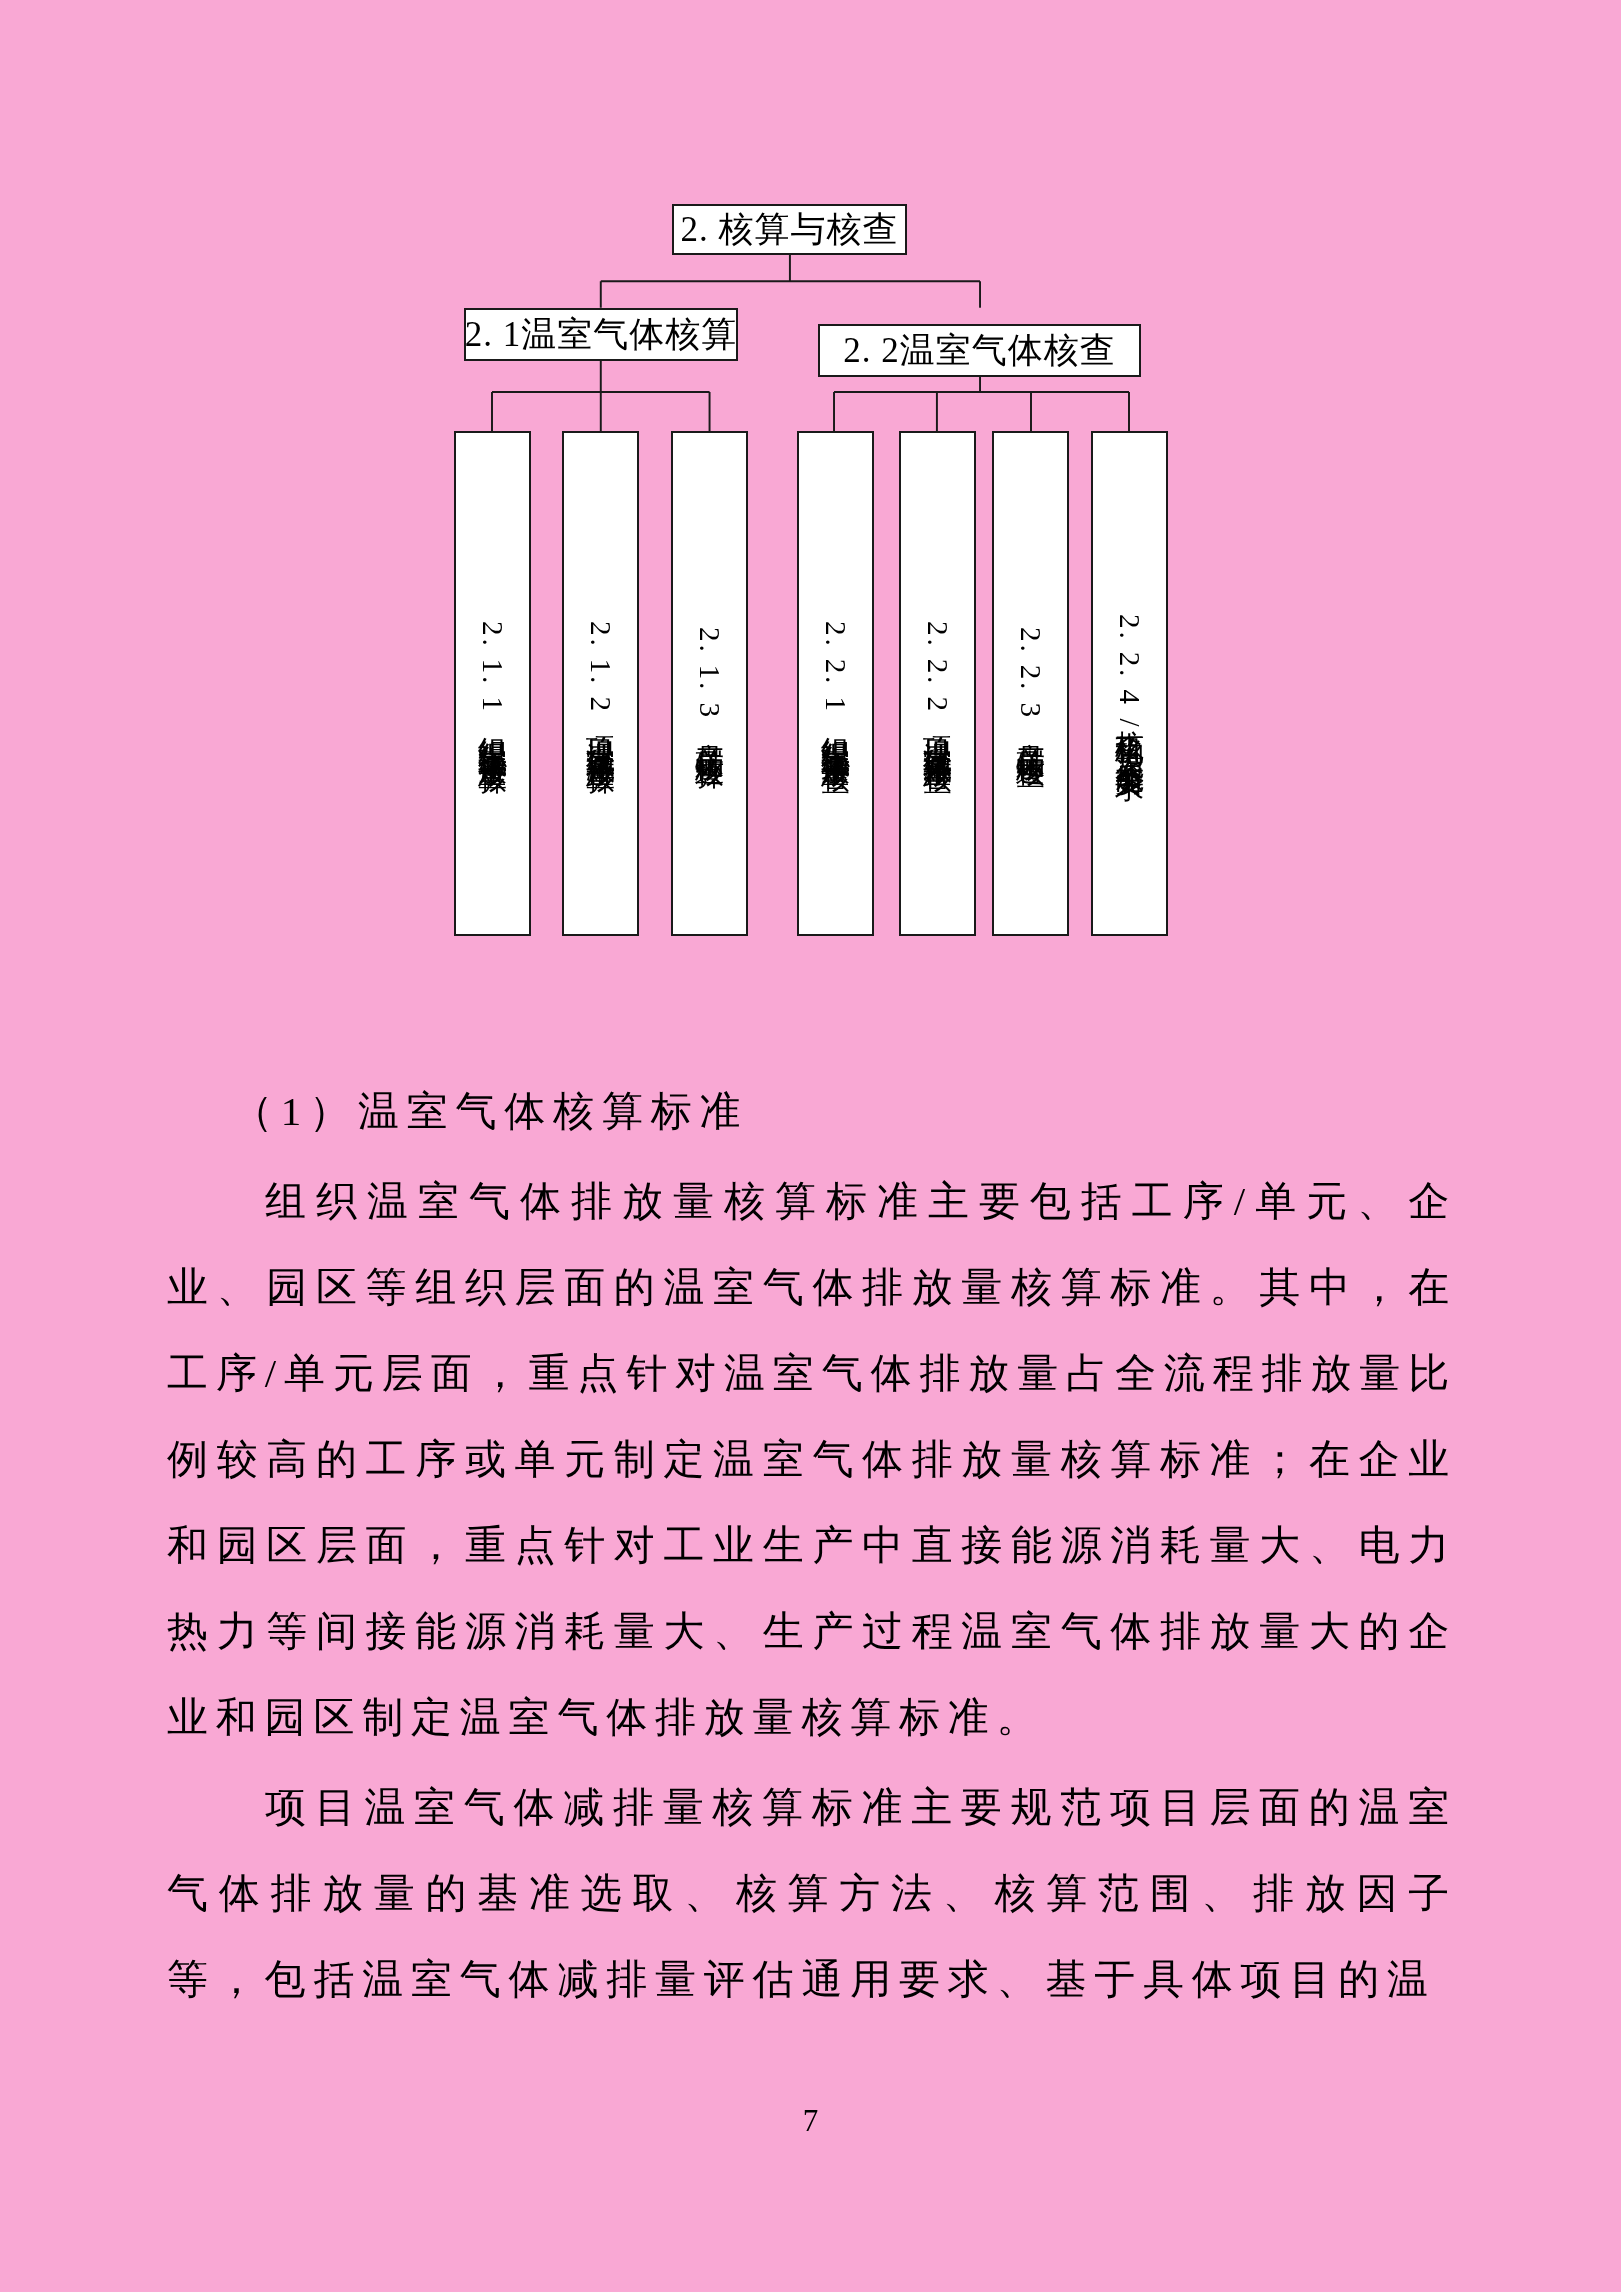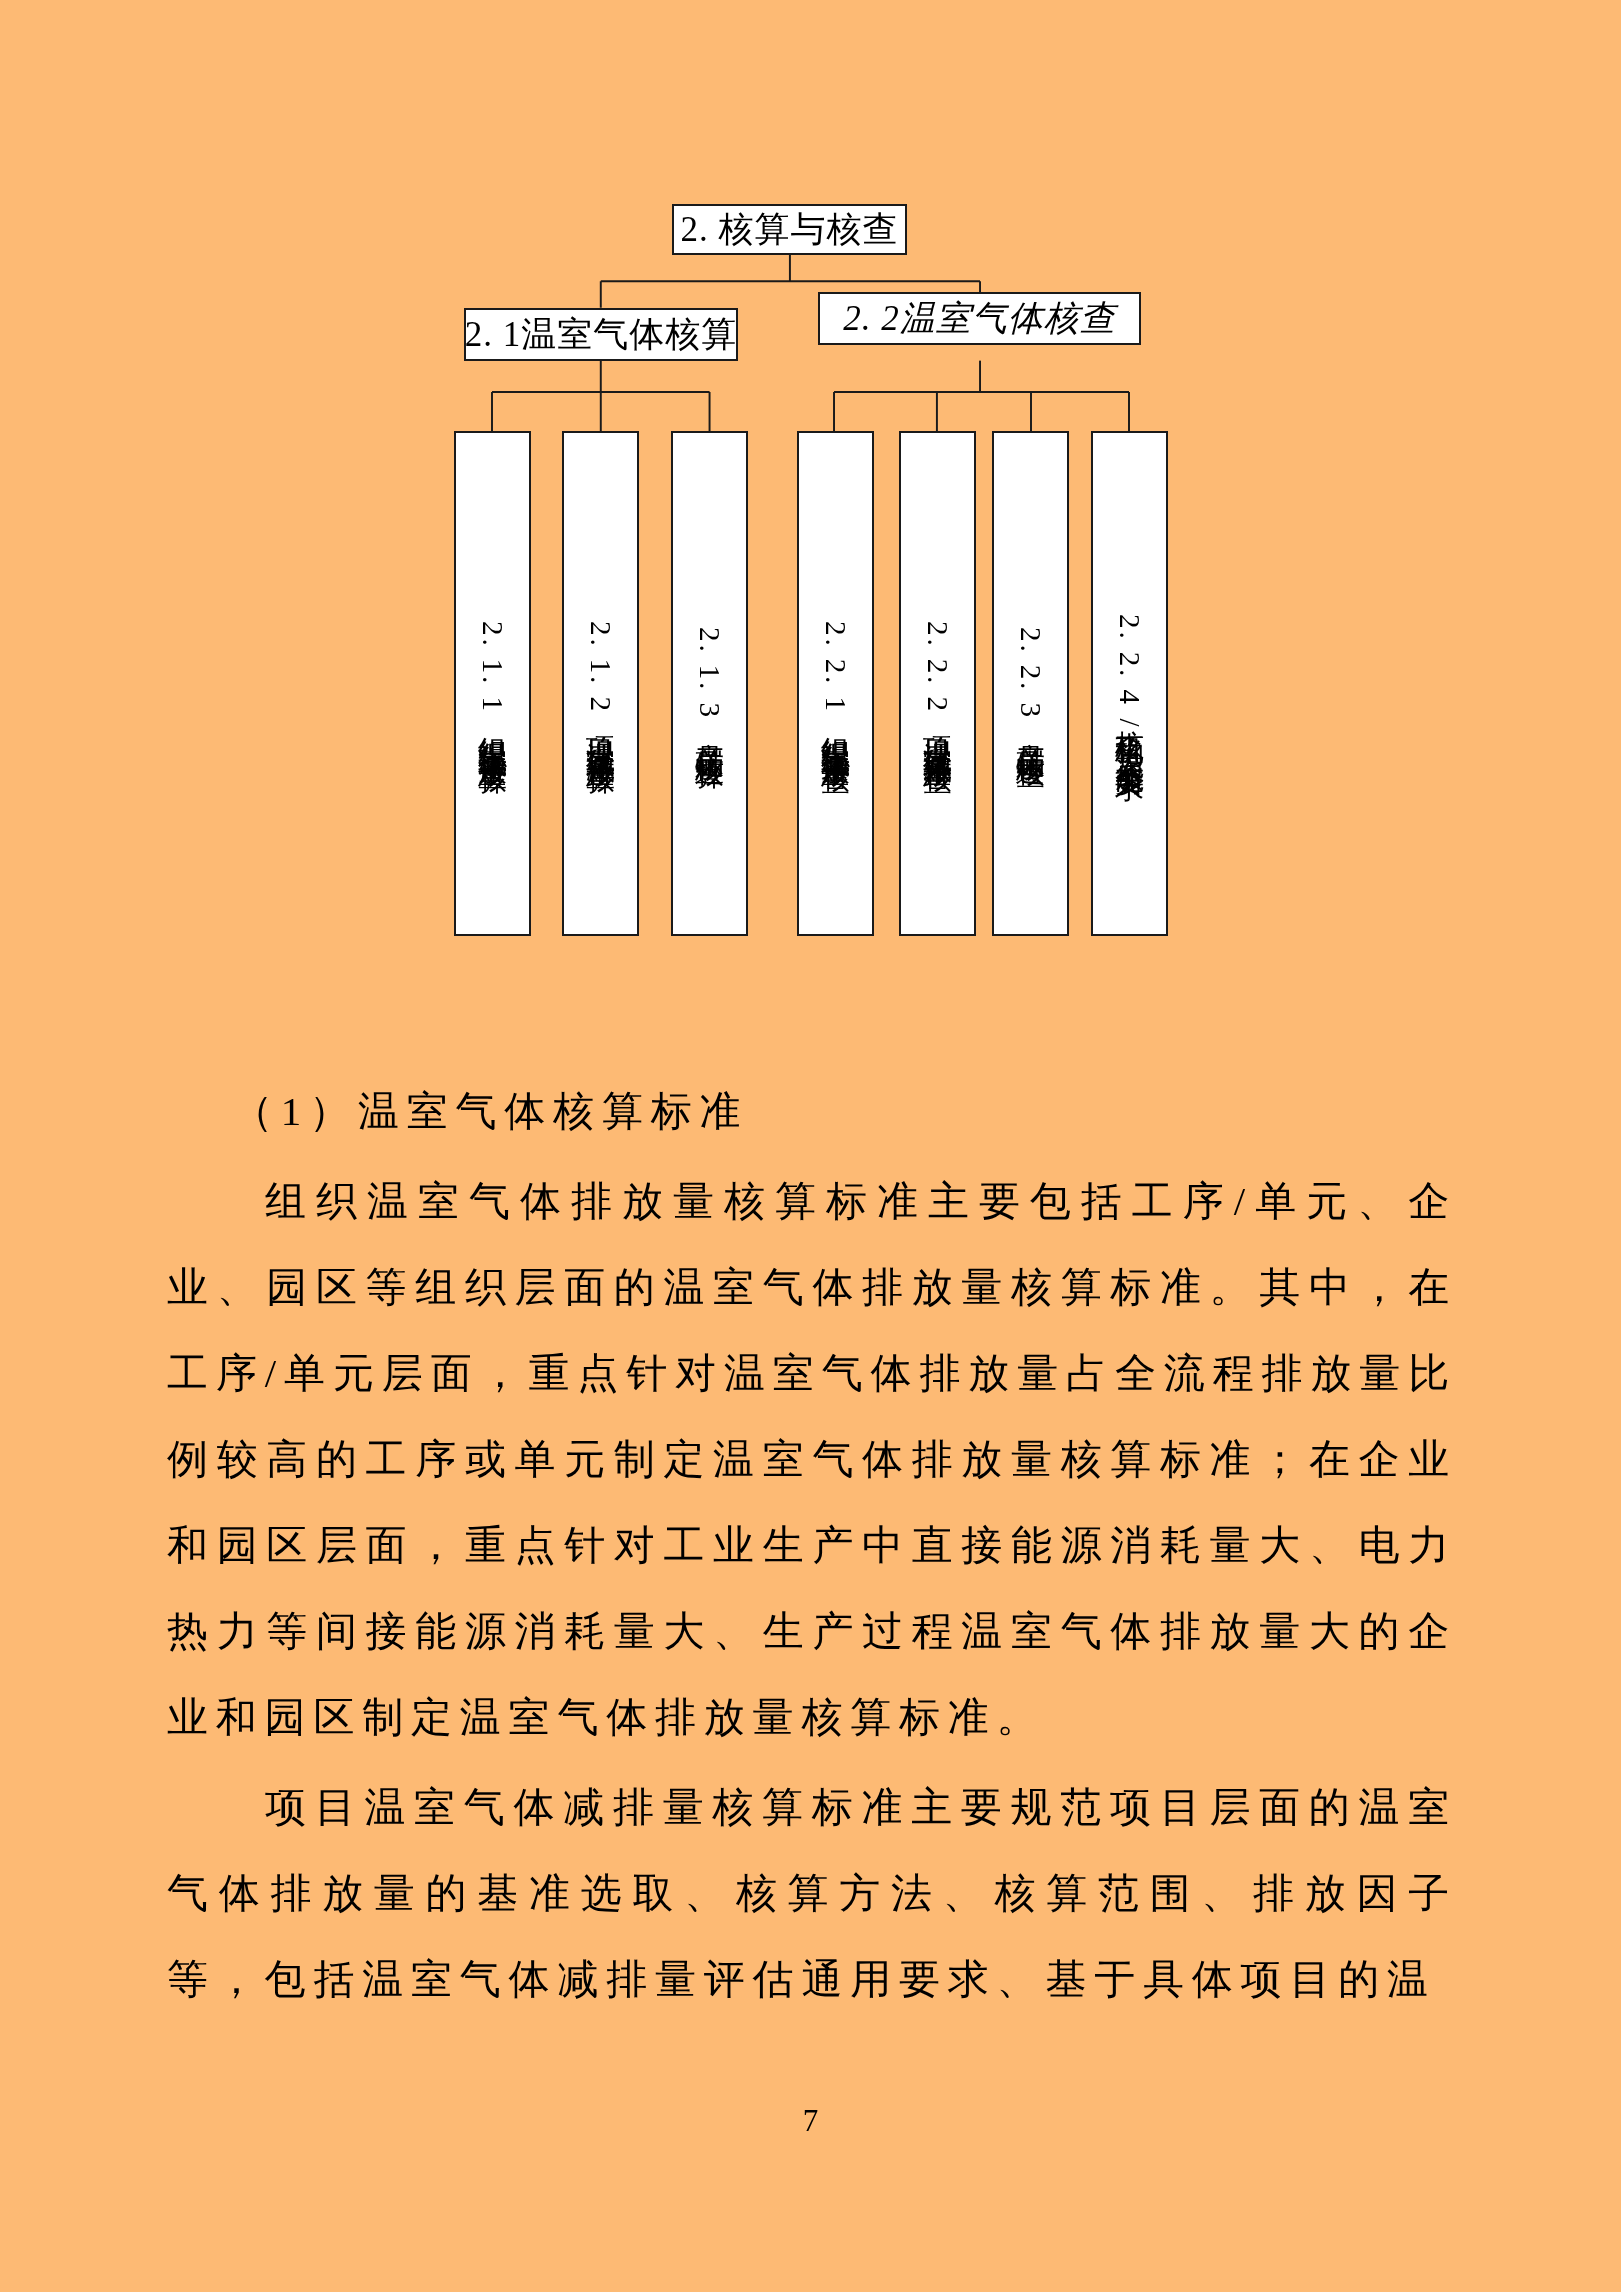--- a/index.html
+++ b/index.html
@@ -1,20 +1,20 @@
 <!DOCTYPE html>
 <html><head>
 <meta charset="utf-8">
 <style>
   html,body{margin:0;padding:0;background:#888;}
   .page{
     position:relative;
     width:1621px;height:2293px;
     margin:0 auto;
-    background:#fdba74;
+    background:#f9a8d4;
     font-family:"Liberation Serif","DejaVu Serif",serif;
     color:#000;
     overflow:hidden;
   }
   
   .diagram{position:absolute;left:0;top:0;width:1621px;height:980px;}
   .connectors{position:absolute;left:0;top:0;}
   .dbox{
     position:absolute;
     border:2px solid #1a1a1a;
@@ -82,21 +82,21 @@
         <path d="M956,400 V440"></path>
         <path d="M1052,400 V440"></path>
         <path d="M1152,400 V440"></path>
       </g>
     </svg>
 
     <div class="dbox h" style="left:672px;top:204px;width:235px;height:51px;">2. 核算与核查</div>
 
     <div class="dbox h" style="left:464px;top:308px;width:274px;height:53px;">2. 1温室气体核算</div>
 
-    <div class="dbox h" style="left:818px;top:292px;width:323px;height:53px;font-style:italic;">2. 2温室气体核查</div>
+    <div class="dbox h" style="left:818px;top:324px;width:323px;height:53px;">2. 2温室气体核查</div>
 
     <div class="vbox" style="left:454px;">
         <span>2. 1. 1组织温室气体排放量核算</span>
       </div>
     <div class="vbox" style="left:562px;">
         <span>2. 1. 2项目温室气体减排量核算</span>
       </div>
     <div class="vbox" style="left:671px;">
         <span>2. 1. 3产品碳足迹核算</span>
       </div>

